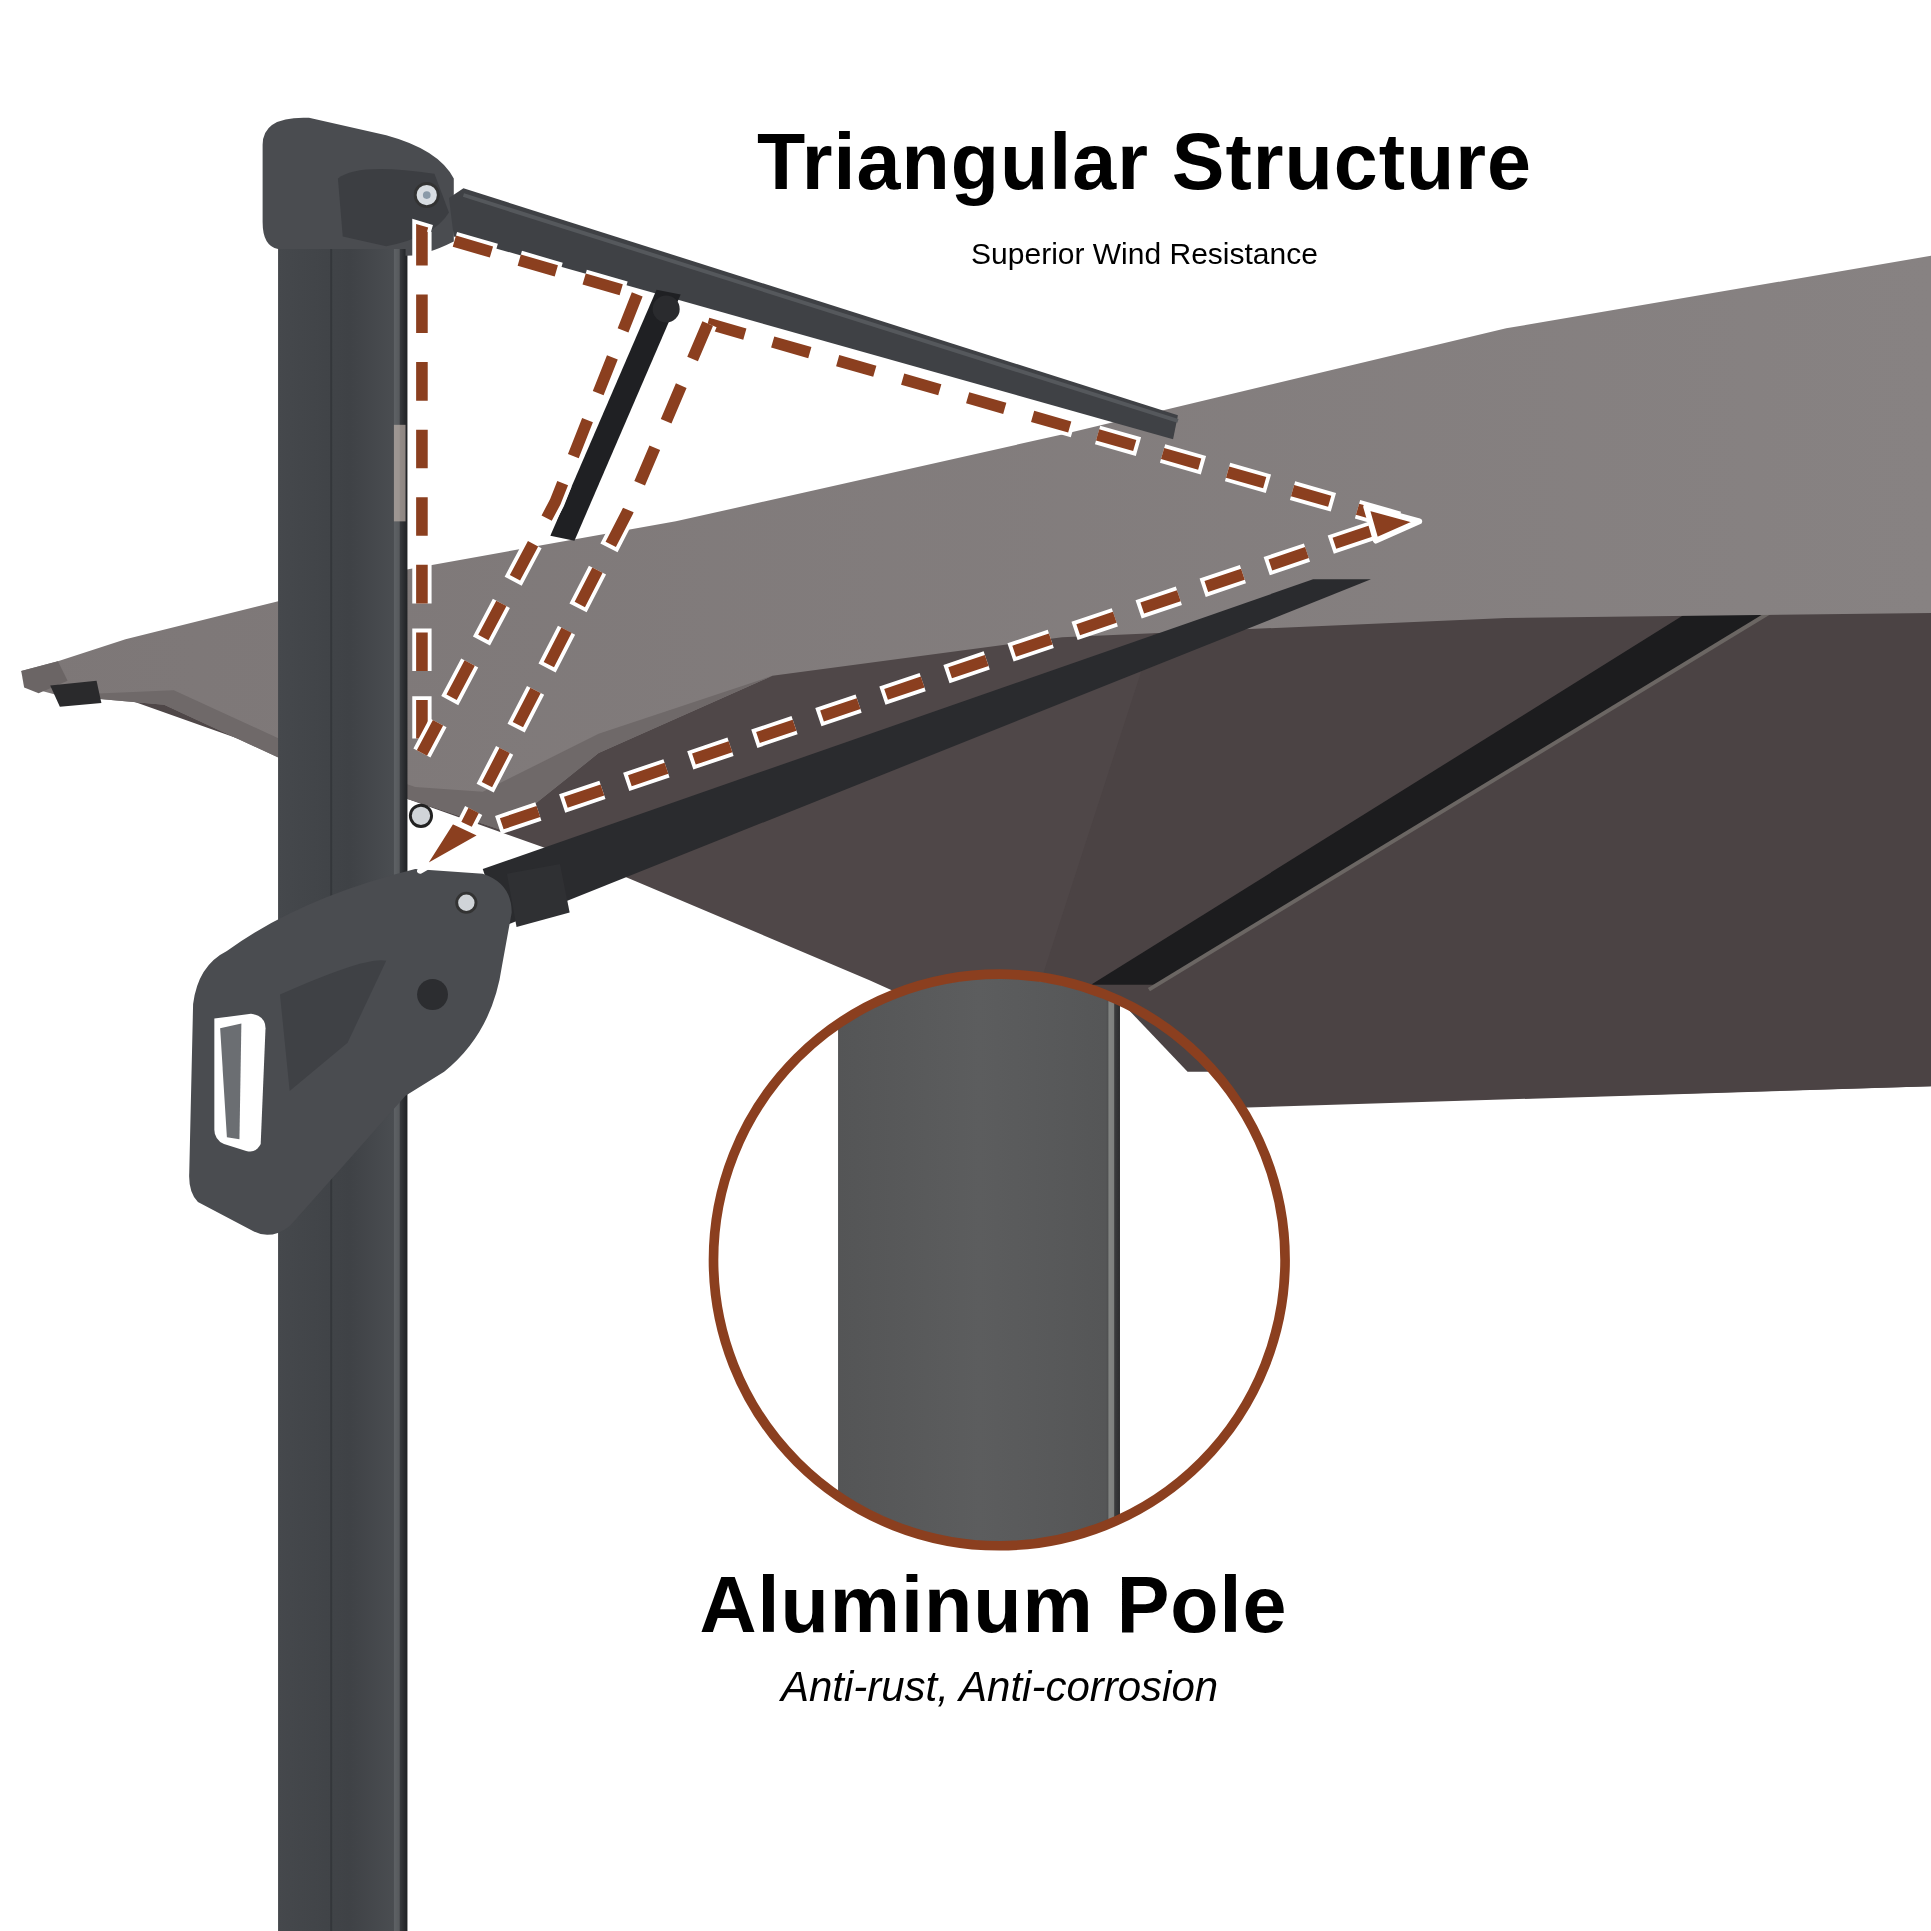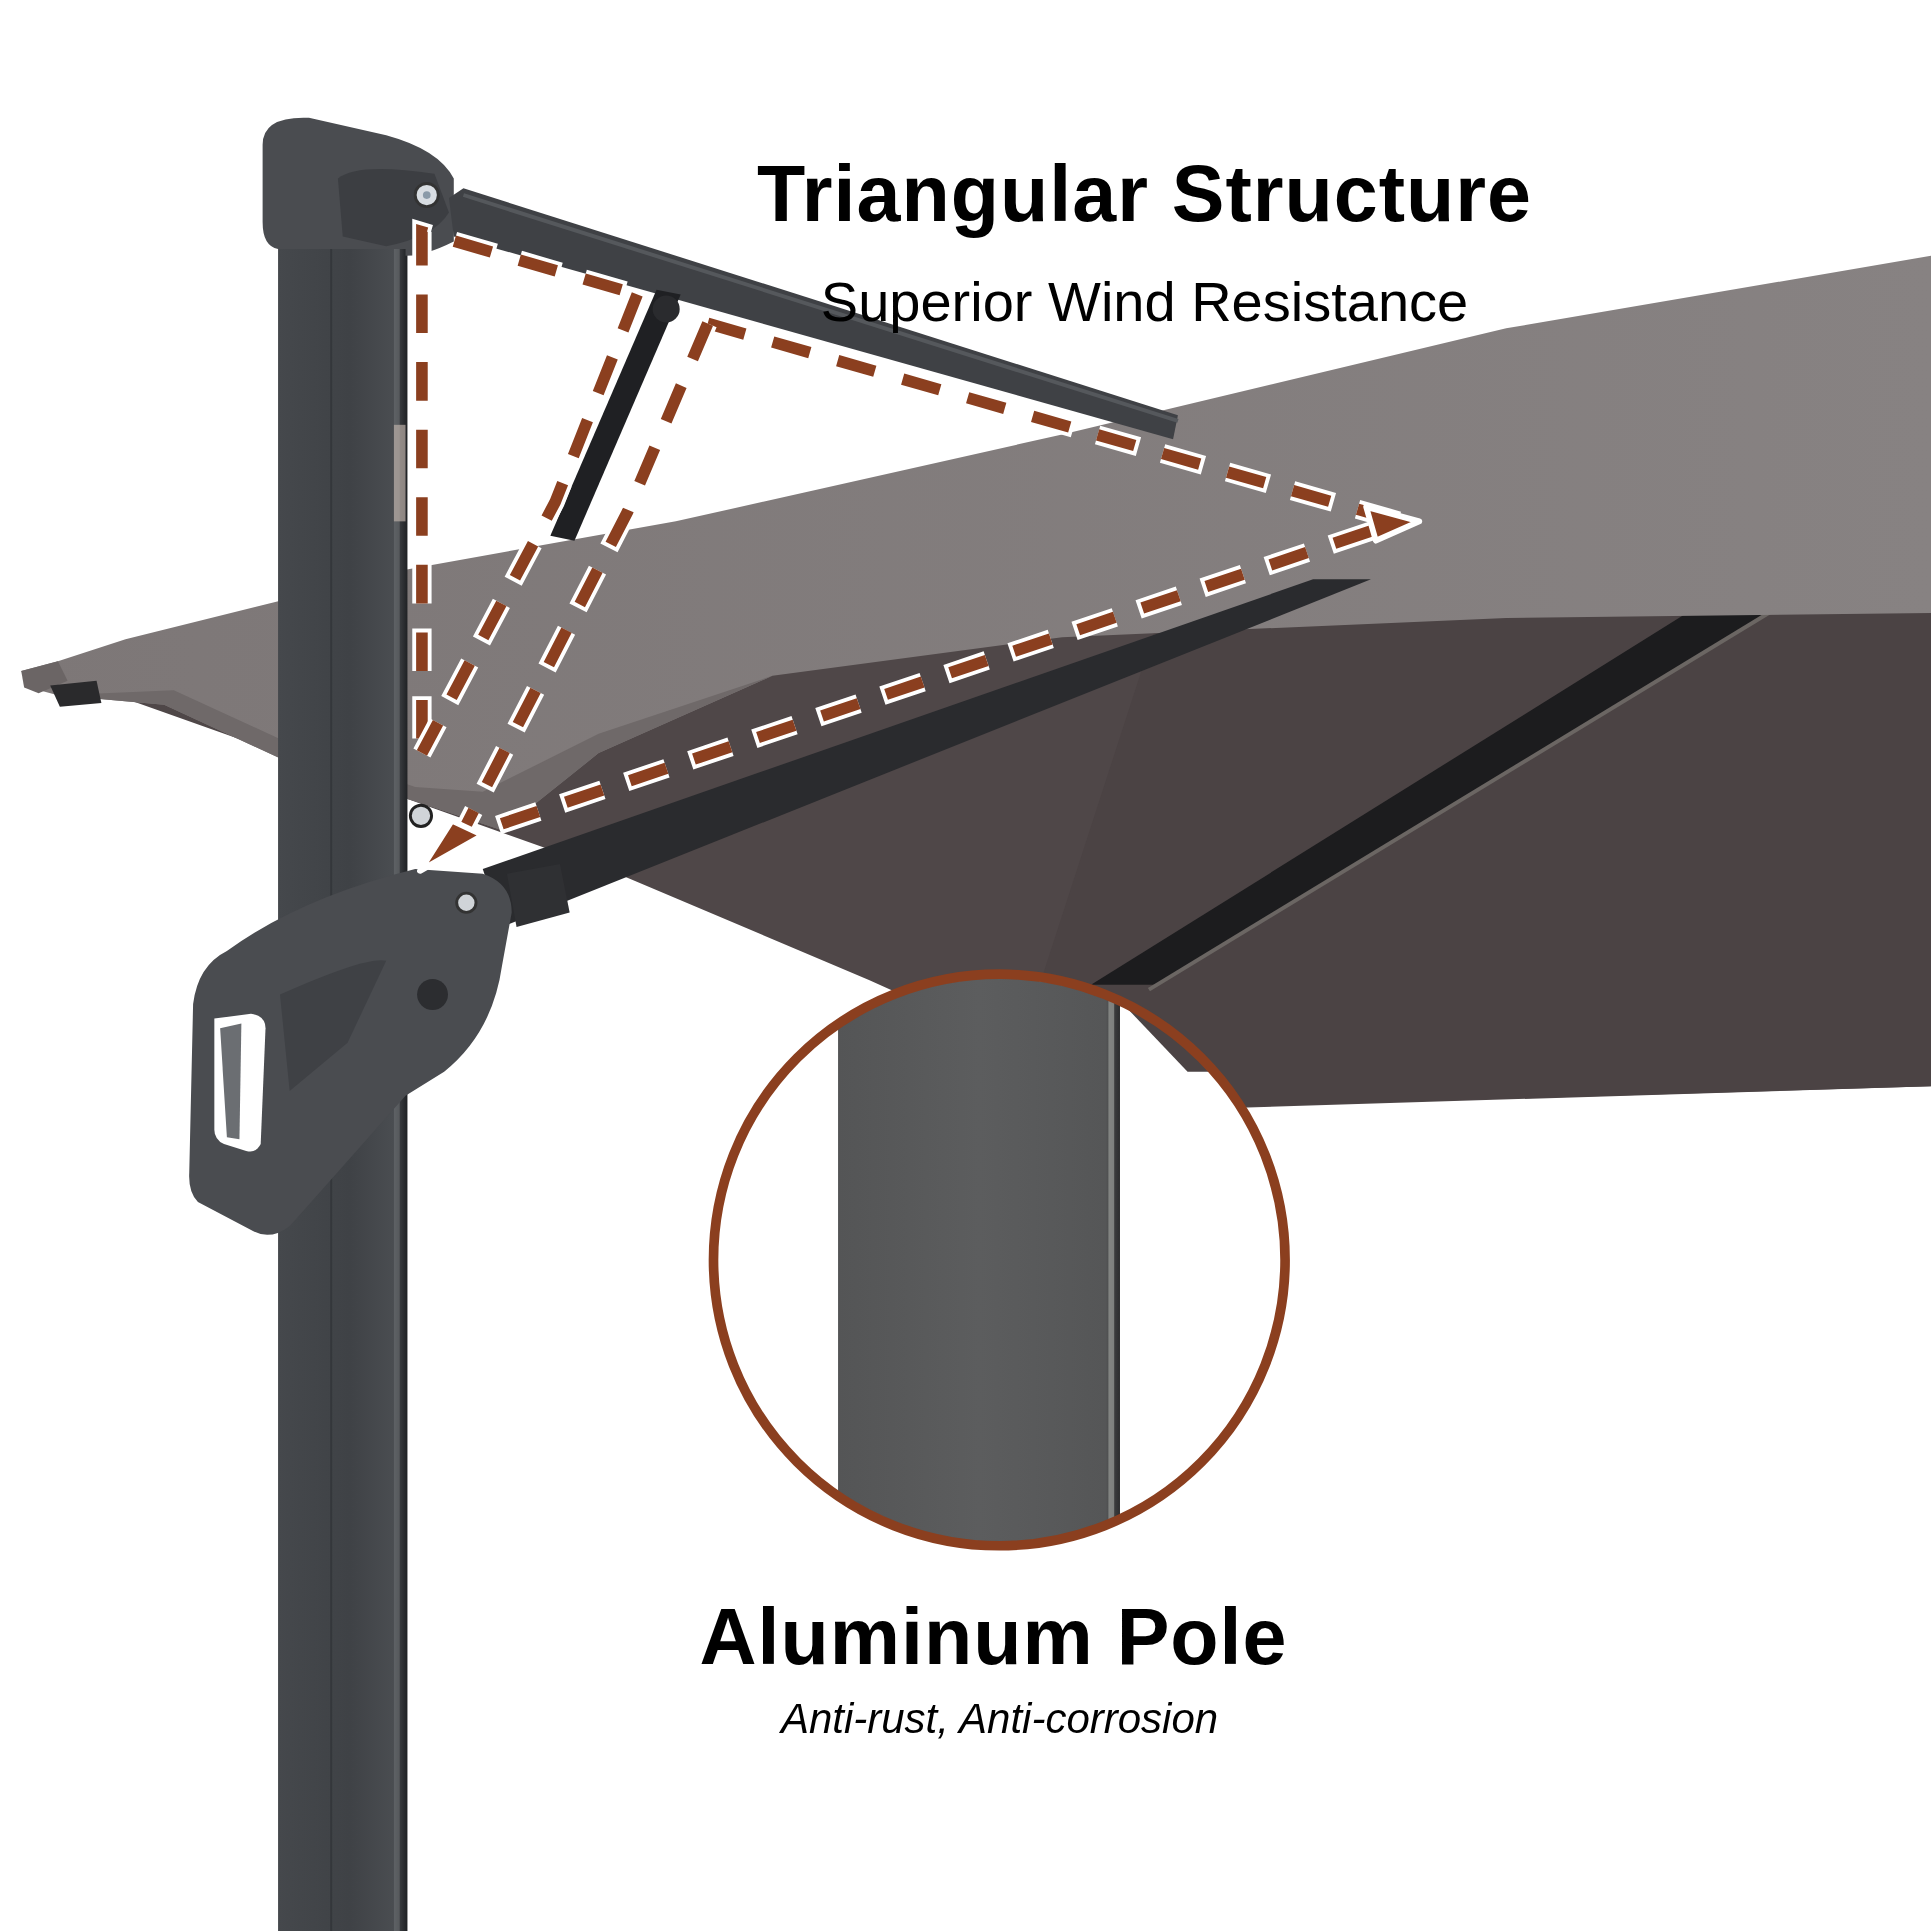--- a/index.html
+++ b/index.html
@@ -1,20 +1,20 @@
 <!DOCTYPE html>
 <html><head>
   <meta charset="utf-8">
   <style>
     html, body { margin: 0; padding: 0; background: #ffffff; }
     body { width: 1931px; height: 1931px; position: relative; overflow: hidden; font-family: "Liberation Sans", sans-serif; }
     .scene { position: absolute; left: 0; top: 0; width: 1931px; height: 1931px; }
-    .headline { position: absolute; font-family: "Liberation Sans", sans-serif; color: #000; text-align: center; white-space: nowrap; margin-top: 32px; }
+    .headline { position: absolute; font-family: "Liberation Sans", sans-serif; color: #000; text-align: center; white-space: nowrap; }
     .title-1 { left: 710px; top: 116px; width: 869px; font-size: 79px; font-weight: bold; letter-spacing: 1px; }
-    .sub-1 { left: 710px; top: 237px; width: 869px; font-size: 56px; font-weight: normal; }
+    .sub-1 { left: 710px; top: 237px; width: 869px; font-size: 30px; font-weight: normal; }
     .title-2 { left: 559px; top: 1559px; width: 869px; font-size: 79px; font-weight: bold; letter-spacing: 1px; }
     .sub-2 { left: 565px; top: 1663px; width: 869px; font-size: 42px; font-weight: normal; font-style: italic; }
   </style>
 </head>
 <body>
 
 <svg class="scene" viewBox="0 0 2000 2000" xmlns="http://www.w3.org/2000/svg">
   <defs>
     <linearGradient id="poleGrad" x1="0" x2="1" y1="0" y2="0">
       <stop offset="0" stop-color="#45484c"></stop>

